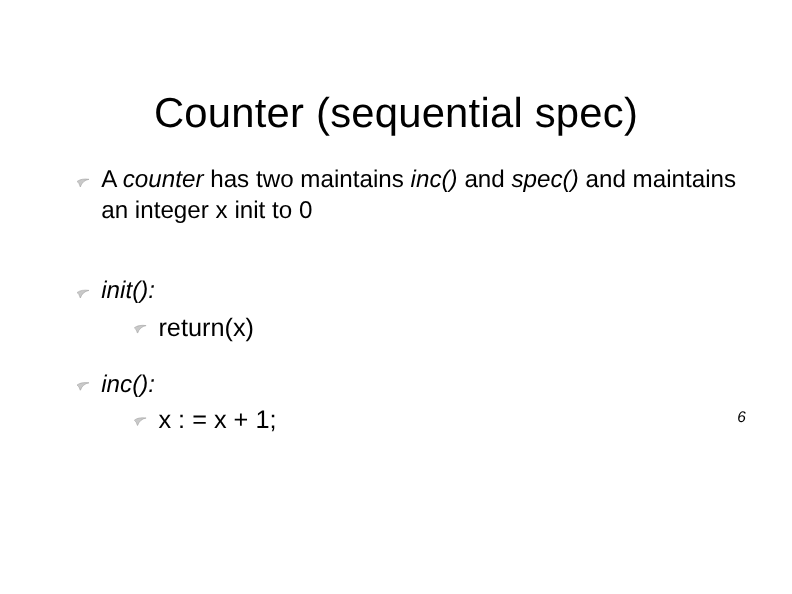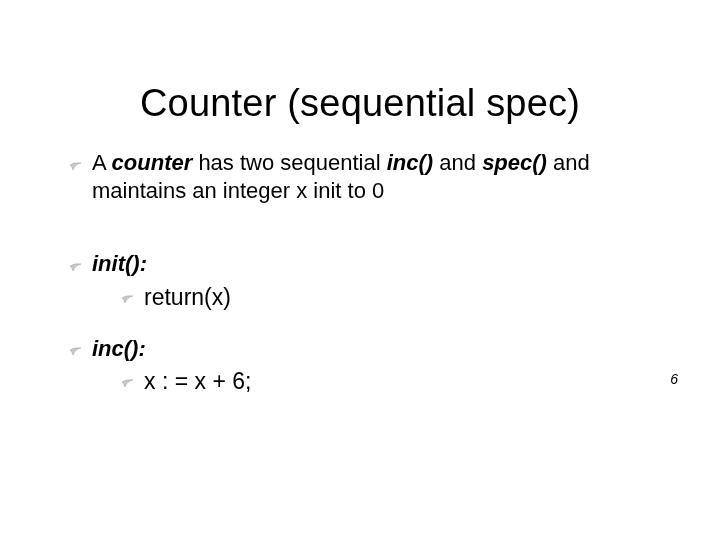--- a/index.html
+++ b/index.html
@@ -58,21 +58,21 @@
     position: absolute;
     left: 0;
     top: 0.48em;
     width: 11px;
     height: 10px;
   }
   .bullet-icon svg { display: block; }
   .gap-lg { height: 34px; }
   .gap-sm { height: 10px; }
   .i  { }
-  .bi { font-weight: bold; font-style: italic; }
+  .bi { font-weight: normal; font-style: italic; }
   .pagenum {
     position: absolute;
     right: 42px;
     bottom: 20px;
     font-size: 14px;
     font-style: italic;
   }
 </style>
 </head>
 <body>
@@ -91,21 +91,21 @@
 
   <div class="content">
     <ul class="lvl1">
 
       <li>
         <span class="bullet-icon">
             <svg width="11" height="10">
               <use href="#bicon"></use>
             </svg>
           </span>
-        <span>A </span><span class="bi">counter</span><span> has two sequential </span><span class="bi">inc()</span><span> and </span><span class="bi">spec()</span><span> and maintains an integer </span><span class="i">x init to 0</span>
+        <span>A </span><span class="bi">counter</span><span> has two maintains </span><span class="bi">inc()</span><span> and </span><span class="bi">spec()</span><span> and maintains an integer </span><span class="i">x init to 0</span>
       </li>
 
       <li class="gap-lg"></li>
 
       <li>
         <span class="bullet-icon">
             <svg width="11" height="10">
               <use href="#bicon"></use>
             </svg>
           </span>
@@ -131,21 +131,21 @@
             </svg>
           </span>
         <span class="bi">inc():</span>
         <ul class="lvl2">
           <li>
             <span class="bullet-icon">
                 <svg width="11" height="10">
                   <use href="#bicon"></use>
                 </svg>
               </span>
-            <span>x : = x + 6;</span>
+            <span>x : = x + 1;</span>
           </li>
         </ul>
       </li>
 
     </ul>
   </div>
 
   <div class="pagenum">6</div>
 </div>
 

